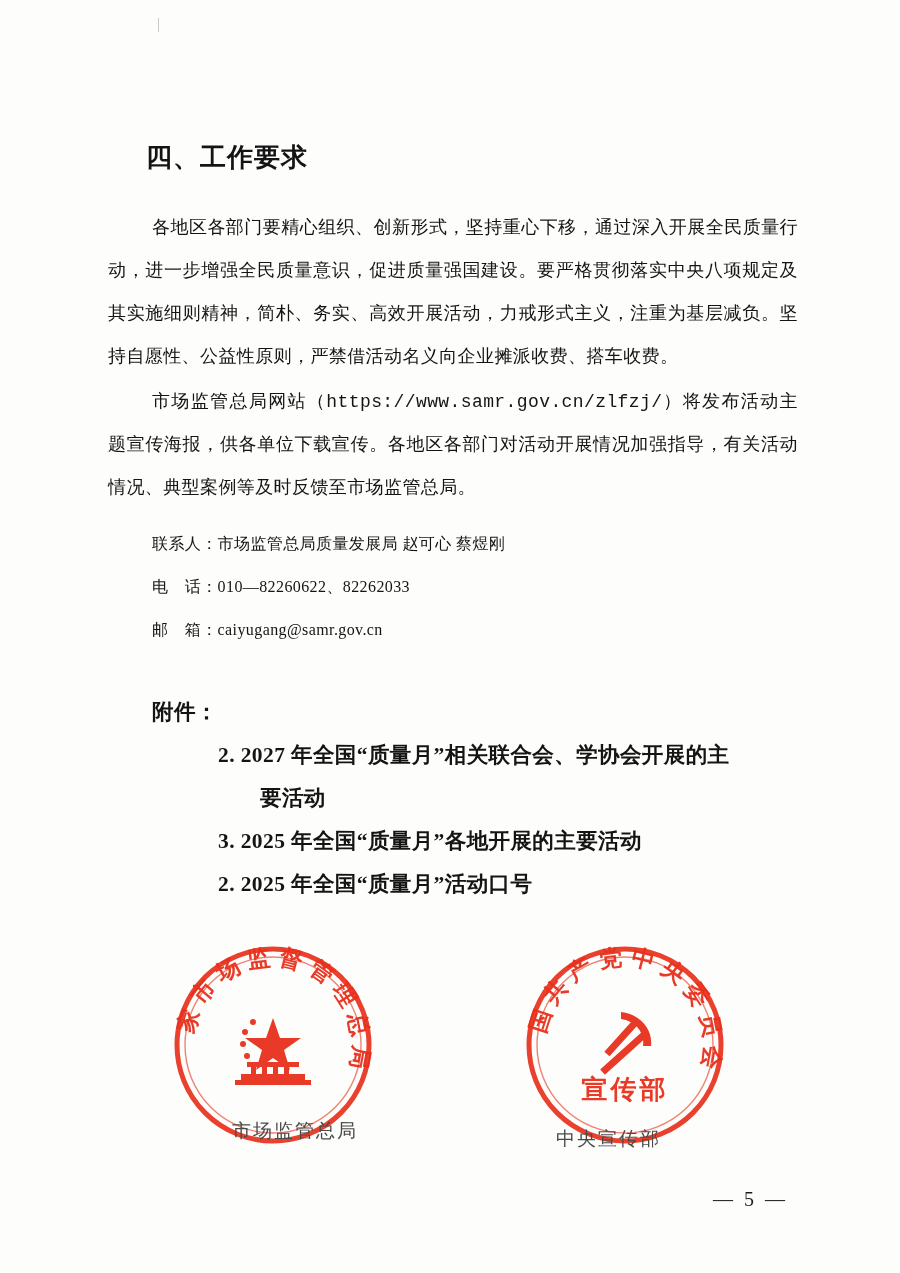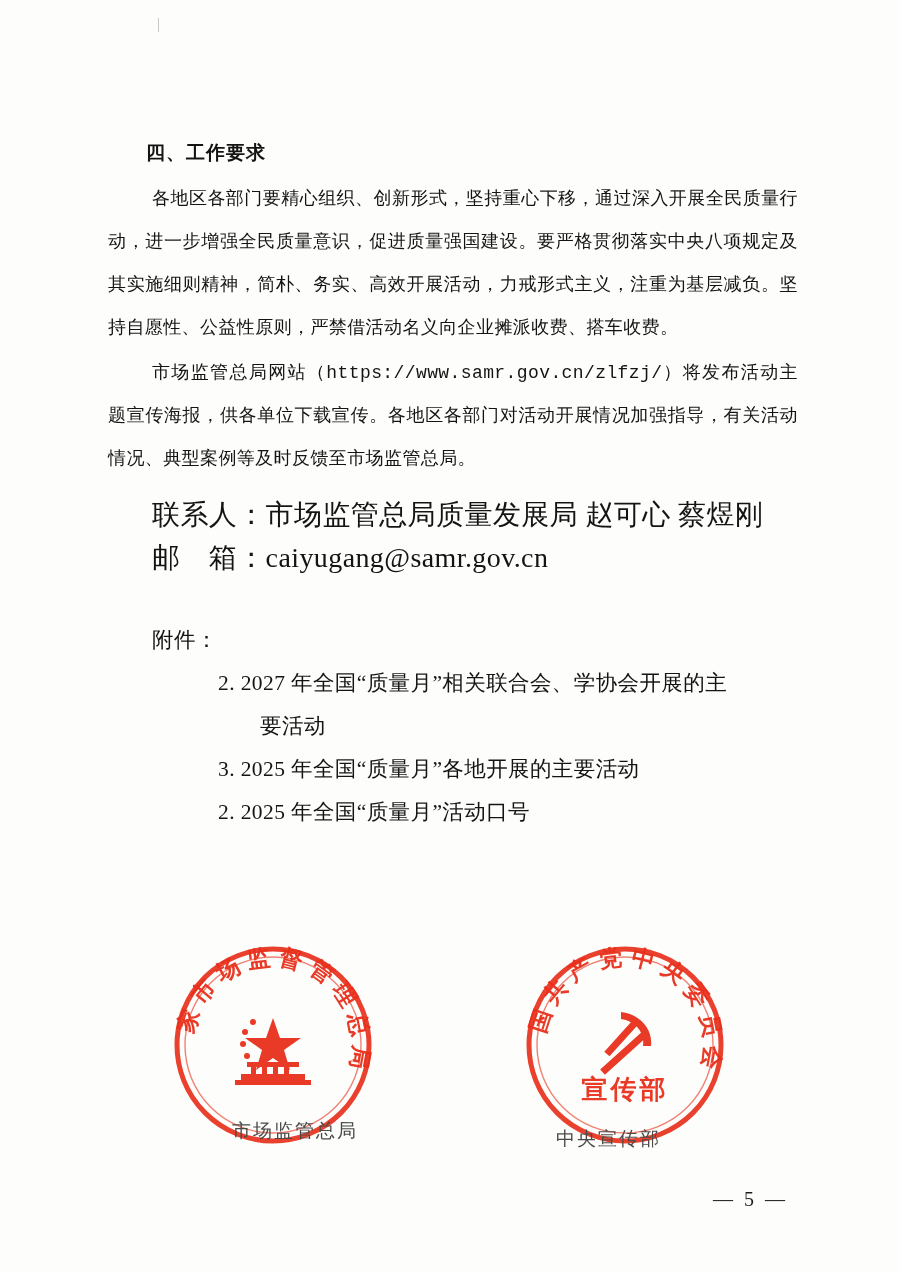--- a/index.html
+++ b/index.html
@@ -16,47 +16,48 @@
     font-family: "Liberation Serif", "DejaVu Serif", serif;
     color: #141414;
   }
   .content {
     position: absolute;
     left: 108px;
     top: 140px;
     width: 690px;
   }
   .section-title {
-    font-size: 19px;
+    font-size: 26px;
     font-weight: bold;
     letter-spacing: 1px;
-    margin: 0 0 12px 38px;
+    margin: 0 0 32px 38px;
     font-family: "DejaVu Sans", "Liberation Sans", sans-serif;
   }
   .para {
     font-size: 18px;
     line-height: 43px;
     text-align: justify;
     text-justify: inter-ideograph;
     text-indent: 44px;
     margin: 0 0 2px 0;
     letter-spacing: 0.4px;
     font-family: Liberation Mono, monospace;
   }
   .contact-line {
-    font-size: 28px;
+    font-size: 16px;
     line-height: 43px;
     margin: 0;
     padding-left: 44px;
     letter-spacing: 0.4px;
   }
   .gap-small { height: 10px; }
   .gap-mid { height: 34px; }
   .attach-block {
     margin-top: 6px;
+    font-weight: bold;
   }
   .attach-row {
     font-size: 21.5px;
     line-height: 43px;
     letter-spacing: 0.4px;
     padding-left: 44px;
     display: flex;
   }
   .attach-row .lbl {
     white-space: nowrap;
@@ -120,20 +121,21 @@
 
     <h2 class="section-title">四、工作要求</h2>
 
     <p class="para">各地区各部门要精心组织、创新形式，坚持重心下移，通过深入开展全民质量行动，进一步增强全民质量意识，促进质量强国建设。要严格贯彻落实中央八项规定及其实施细则精神，简朴、务实、高效开展活动，力戒形式主义，注重为基层减负。坚持自愿性、公益性原则，严禁借活动名义向企业摊派收费、搭车收费。</p>
 
     <p class="para">市场监管总局网站（https://www.samr.gov.cn/zlfzj/）将发布活动主题宣传海报，供各单位下载宣传。各地区各部门对活动开展情况加强指导，有关活动情况、典型案例等及时反馈至市场监管总局。</p>
 
     <div class="gap-small"></div>
 
     <p class="contact-line">联系人：市场监管总局质量发展局  赵可心  蔡煜刚</p>
+    <p class="contact-line">电　话：010—82260622、82262033</p>
     <p class="contact-line">邮　箱：caiyugang@samr.gov.cn</p>
 
     <div class="gap-mid"></div>
 
     <div class="attach-block">
       <div class="attach-row">
         <span class="lbl">附件：</span>
       </div>
       <div class="attach-row indent">
         <span>2. 2027 年全国“质量月”相关联合会、学协会开展的主</span>

